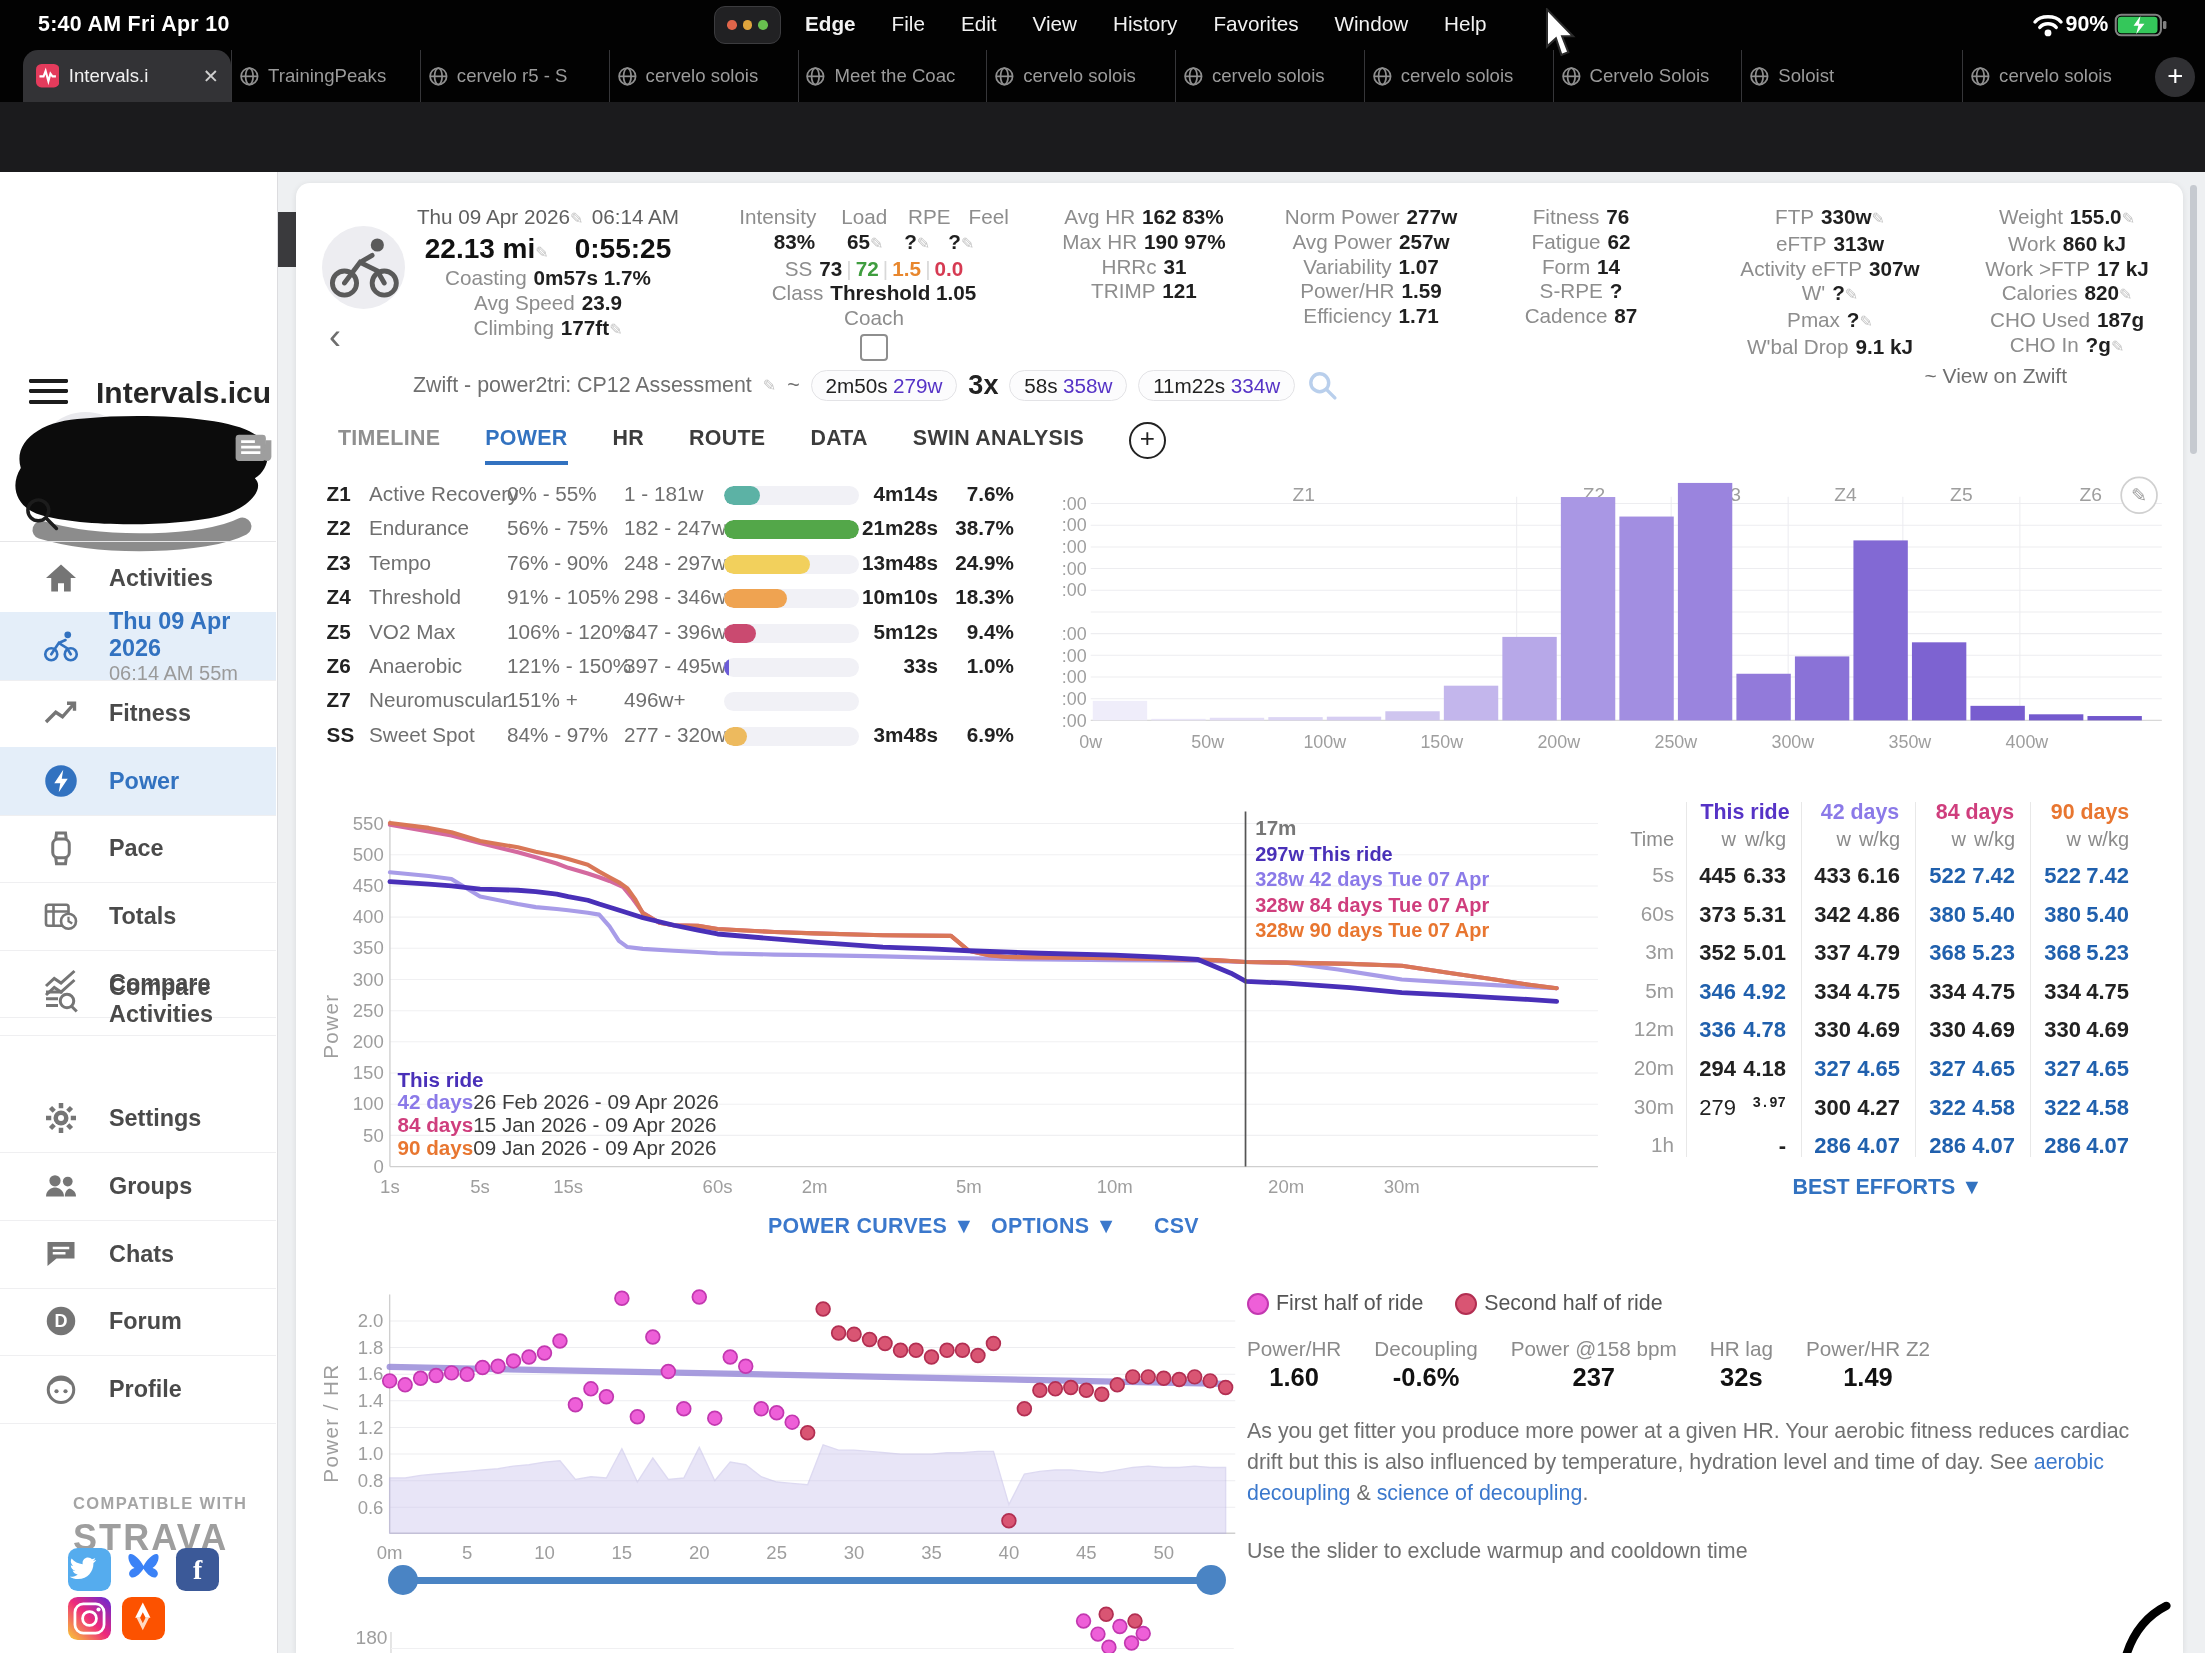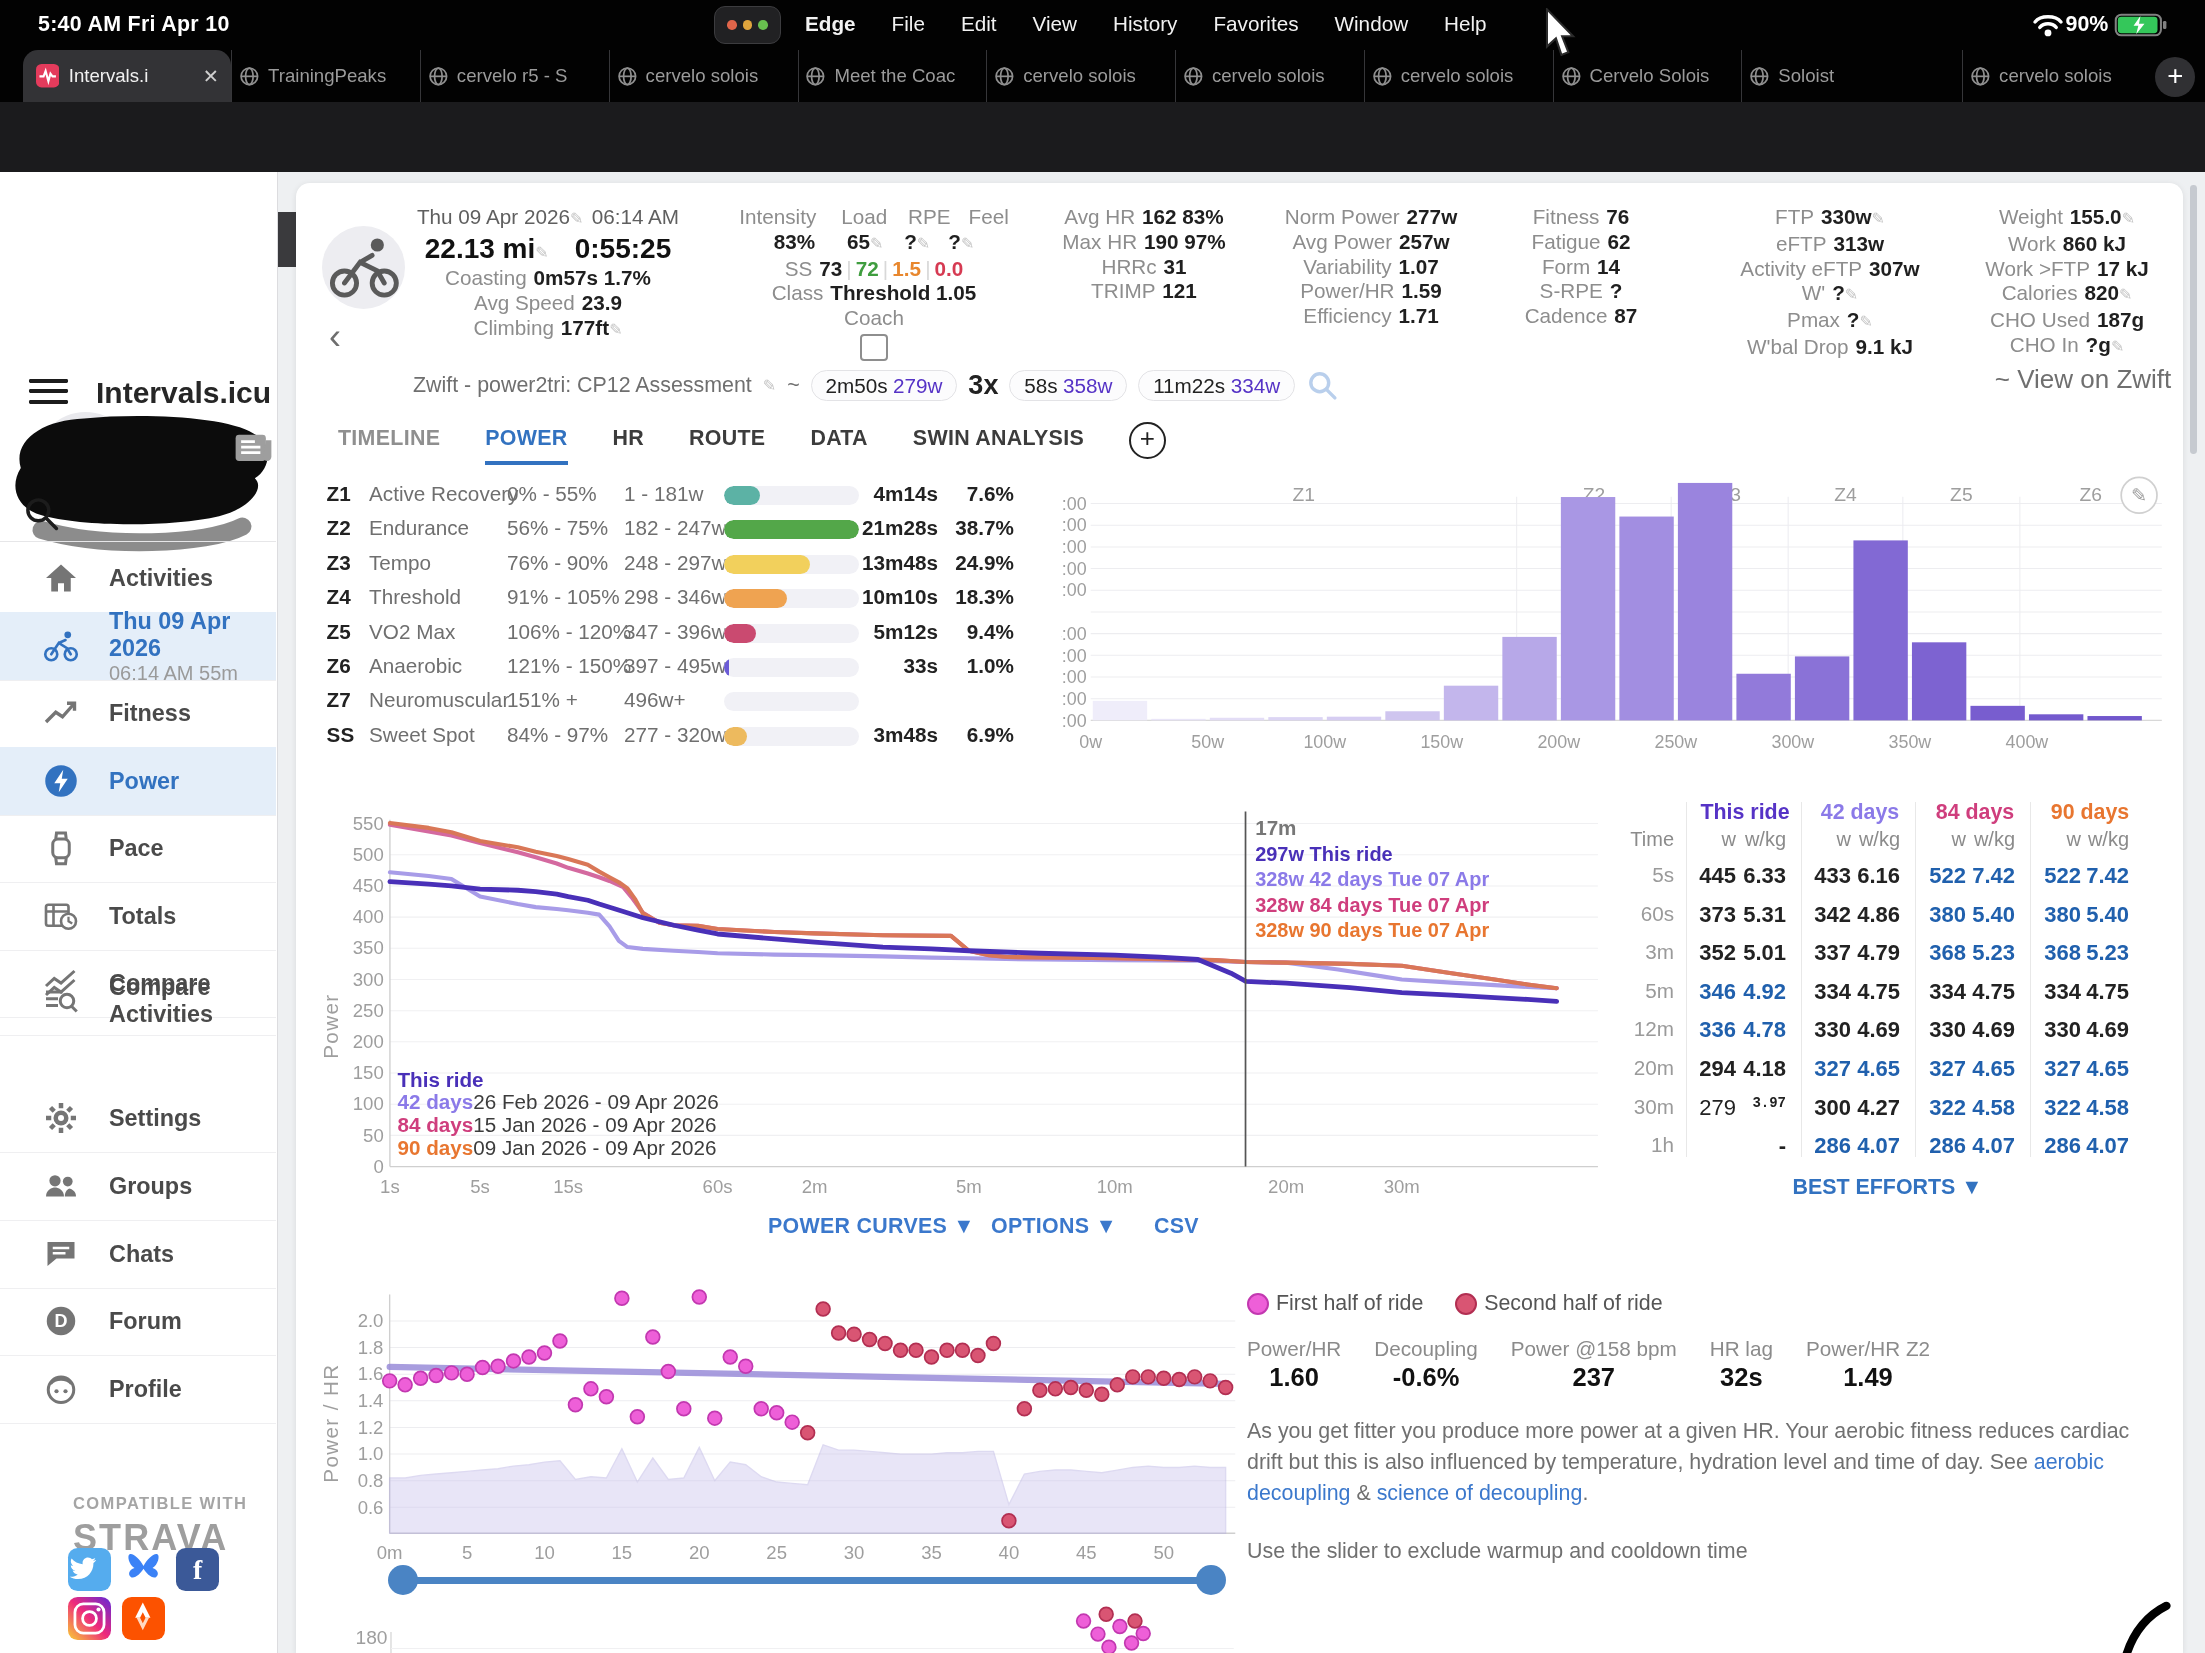--- a/index.html
+++ b/index.html
@@ -483,21 +483,21 @@
         <div class="ln"><span class="c-l">W'bal Drop</span><span class="c-v" style="margin-left: 6.9px;">9.1 kJ</span></div>
       </div>
       <div class="statcol" style="left: 1888px; width: 358px;">
         <div class="ln"><span class="c-l">Weight</span><span class="c-v" style="margin-left: 6.9px;">155.0</span><span class="c-p">✎</span></div>
         <div class="ln"><span class="c-l">Work</span><span class="c-v" style="margin-left: 6.9px;">860 kJ</span></div>
         <div class="ln"><span class="c-l">Work &gt;FTP</span><span class="c-v" style="margin-left: 6.9px;">17 kJ</span></div>
         <div class="ln"><span class="c-l">Calories</span><span class="c-v" style="margin-left: 6.9px;">820</span><span class="c-p">✎</span></div>
         <div class="ln"><span class="c-l">CHO Used</span><span class="c-v" style="margin-left: 6.9px;">187g</span></div>
         <div class="ln"><span class="c-l">CHO In</span><span class="c-v" style="margin-left: 6.9px;">?g</span><span class="c-p">✎</span></div>
       </div>
-      <div style="position: absolute; left: 1990px; top: 364px; width: 186px; text-align: center; font-size: 26px; color: rgb(111, 111, 111);">~ View on Zwift</div>
+      <div style="position: absolute; left: 1881px; top: 364px; width: 186px; text-align: right; font-size: 21px; color: rgb(111, 111, 111);">~ View on Zwift</div>
       <div style="position: absolute; left: 413px; top: 369px; display: flex; align-items: center; gap: 11px;">
         <span style="font-size: 21.4px; color: rgb(111, 111, 111);">Zwift - power2tri: CP12 Assessment</span>
         <span style="font-size: 16px; color: rgb(195, 195, 195);">✎</span>
         <span style="font-size: 21.4px; color: rgb(111, 111, 111);">~</span>
         <span class="pill">
           <span class="pd">2m50s</span>
           <span class="pw">279w</span>
         </span>
         <span style="font-size: 27px; color: rgb(34, 34, 34); font-weight: 600;">3x</span>
         <span class="pill">

